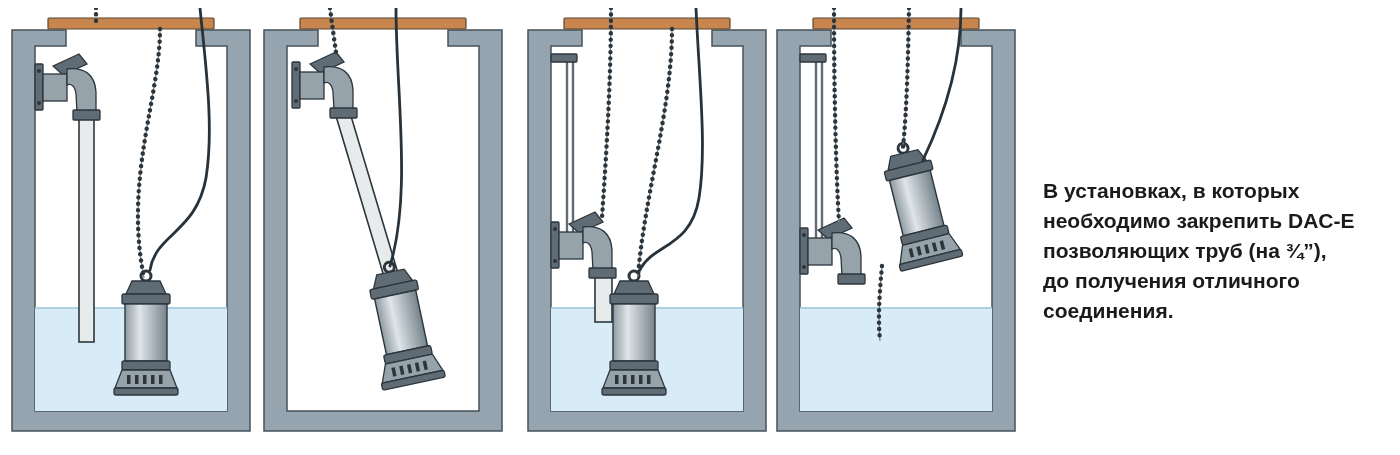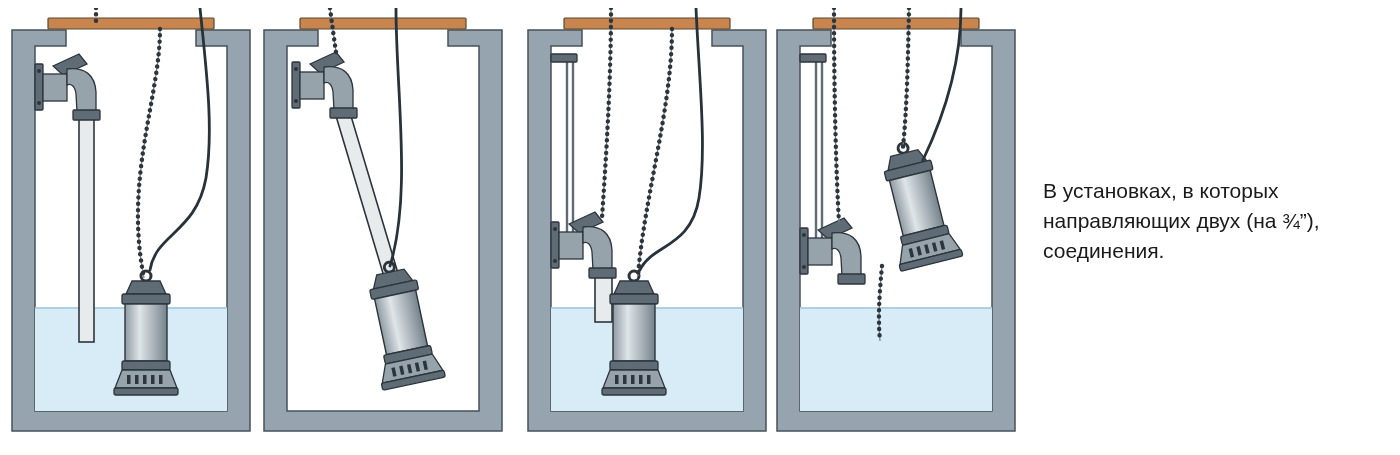--- a/index.html
+++ b/index.html
@@ -20,21 +20,21 @@
   .pipe{fill:var(--pipe);stroke:var(--metal-dark);stroke-width:1.6;}
   .rail{stroke:var(--metal-deep);stroke-width:2.4;fill:none;}
   .bracket{fill:var(--metal-deep);stroke:var(--metal-dark);stroke-width:1.3;}
   .chain{stroke:var(--metal-dark);stroke-width:4.4;stroke-dasharray:0.1 6.2;stroke-linecap:round;fill:none;}
   .chain-core{stroke:#7b868d;stroke-width:1.3;fill:none;}
   .cable{stroke:var(--cable);stroke-width:2.8;fill:none;stroke-linecap:round;}
   .description{
     position:absolute;left:1043px;top:176px;width:356px;
     color:var(--text);font-size:21px;line-height:30px;
   }
-  .description .line{white-space:nowrap;}
+  .description .line{white-space:nowrap;font-weight:bold;}
 </style>
 </head>
 <body>
 
 <svg width="0" height="0" style="position:absolute" aria-hidden="true">
   <defs>
     <linearGradient id="pumpGrad" x1="0" y1="0" x2="1" y2="0">
       <stop offset="0" stop-color="#8e9aa2"></stop>
       <stop offset="0.35" stop-color="#dfe5e8"></stop>
       <stop offset="1" stop-color="#76838c"></stop>
@@ -130,15 +130,17 @@
   <path class="chain" d="M59,0 C59,85 61,165 64,214"></path>
   <path class="chain-core" d="M134,0 C133,50 132,100 128,139"></path>
   <path class="chain" d="M134,0 C133,50 132,100 128,139"></path>
   <path class="chain-core" d="M107,258 C104,290 103,312 105,333"></path>
   <path class="chain" d="M107,258 C104,290 103,312 105,333"></path>
   <path class="cable" d="M186,0 C186,55 168,110 148,152"></path>
 </svg>
 
 <div class="description">
   <div class="line">В установках, в которых</div>
-  <div class="line">направляющих двух (на ¾”),</div>
+  <div class="line">необходимо закрепить DAC-E</div>
+  <div class="line">позволяющих труб (на ¾”),</div>
+  <div class="line">до получения отличного</div>
   <div class="line">соединения.</div>
 </div>
 
 </body></html>

